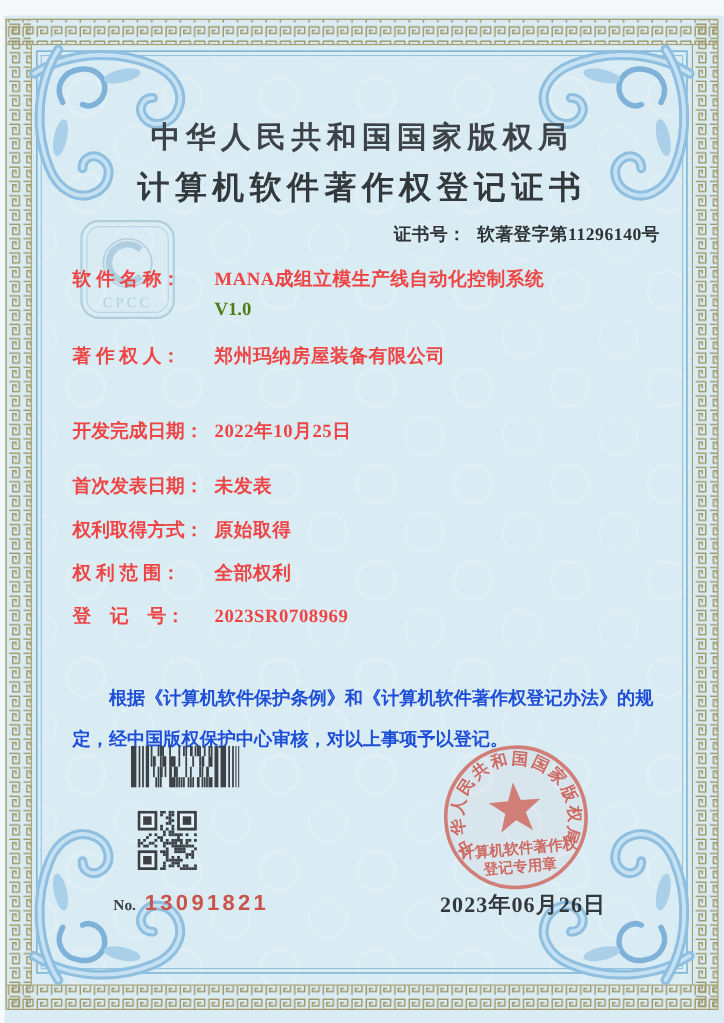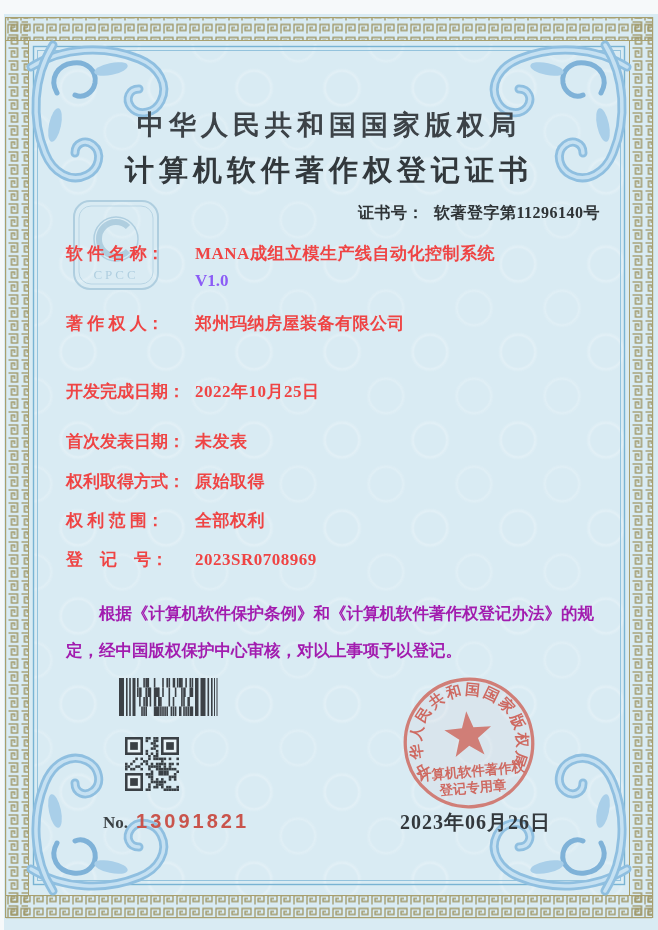--- a/index.html
+++ b/index.html
@@ -34,33 +34,33 @@
   }
   .certno{
     position:absolute;right:58px;top:203px;
     font-size:16px;font-weight:600;color:#2e3336;letter-spacing:.5px;
   }
   .certno .lbl{margin-right:10px;margin-top:20px;}
 
   .row{position:absolute;left:66px;font-size:17px;font-weight:600;color:#ef4444;white-space:nowrap;}
   .row .lbl{display:inline-block;width:129px;}
   .row .val{letter-spacing:.5px;}
-  .val2{position:absolute;left:195px;font-size:17px;font-weight:600;color:#8b5cf6;}
+  .val2{position:absolute;left:195px;font-size:17px;font-weight:600;color:#4d7c0f;}
 
   .statement{
-    position:absolute;left:66px;top:595px;width:528px;
-    font-size:16.5px;font-weight:600;color:#a21caf;
+    position:absolute;left:66px;top:616px;width:528px;
+    font-size:16.5px;font-weight:600;color:#1d4ed8;
     line-height:37px;text-indent:33px;text-align:justify;
   }
 
   .barcode{position:absolute;left:119px;top:678px;width:99px;height:38px;}
   .qrcode{position:absolute;left:125px;top:737px;width:54px;height:54px;}
 
   .no-line{position:absolute;left:103px;top:810px;white-space:nowrap;}
-  .no-line .no-lbl{font-size:17px;color:#3b4144;font-weight:600;margin-right:8px;}
+  .no-line .no-lbl{font-size:14px;color:#3b4144;font-weight:600;margin-right:8px;}
   .no-line .no-val{
     font-family:"Liberation Sans","DejaVu Sans",sans-serif;
     font-size:20px;color:#c9544c;letter-spacing:3px;font-weight:600;margin-top:16px;
   }
   .issue-date{
     position:absolute;left:0;top:809px;width:100%;
     font-size:20px;font-weight:700;color:#33383c;letter-spacing:1px;
   }
   .issue-date span{position:absolute;left:400px;white-space:nowrap;}
 

